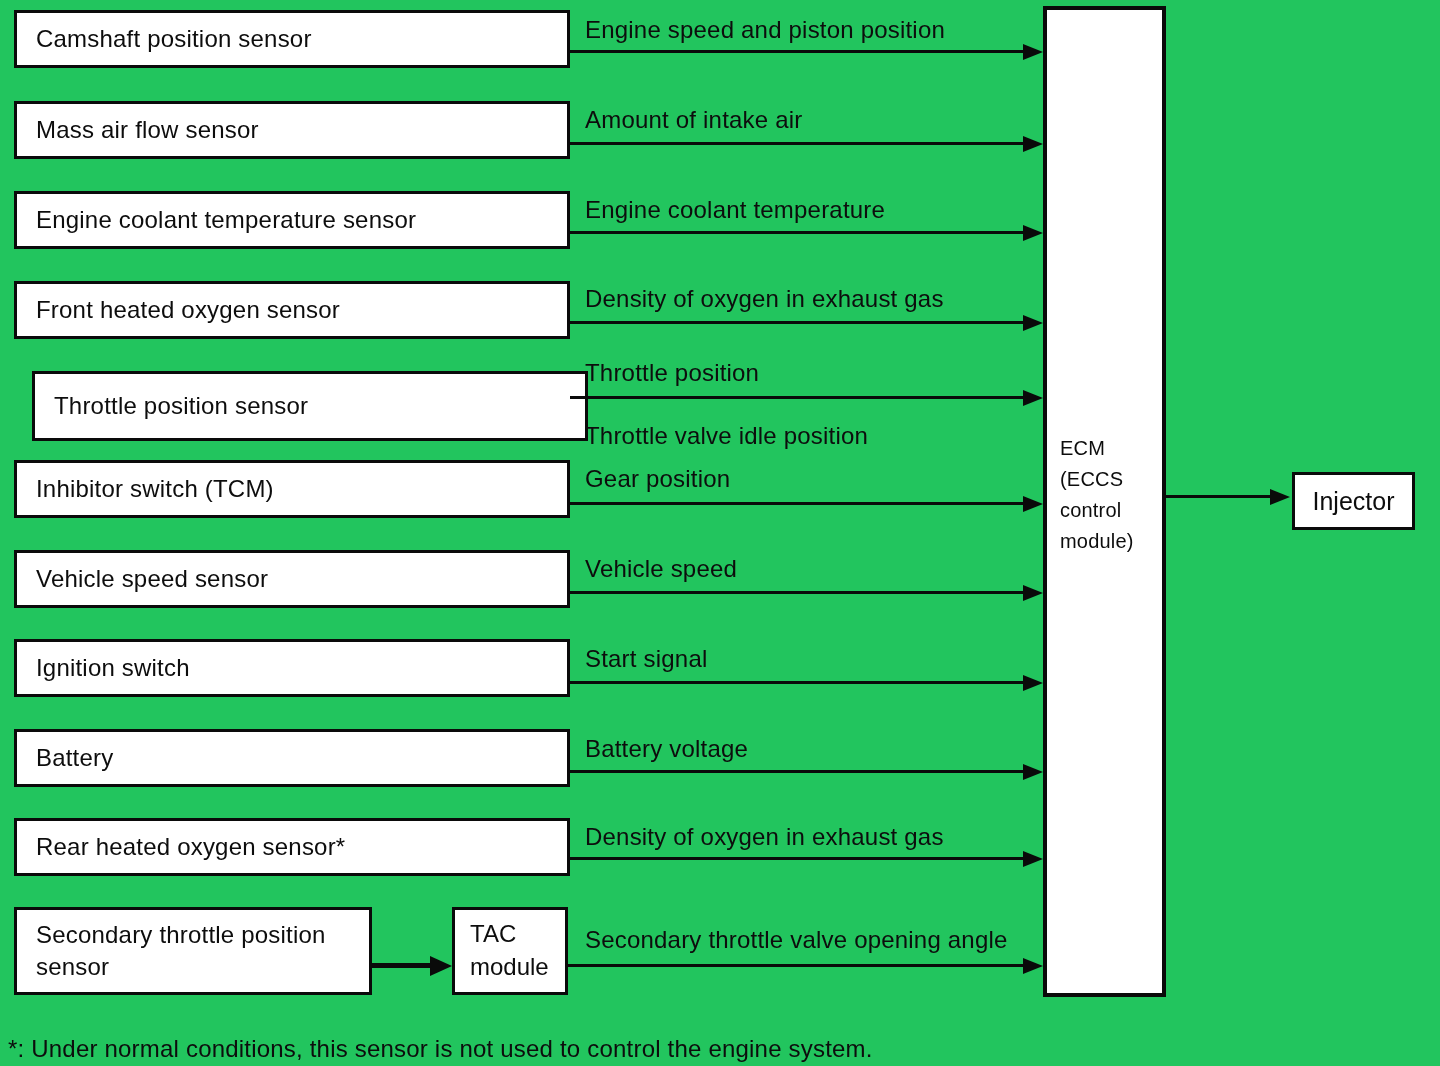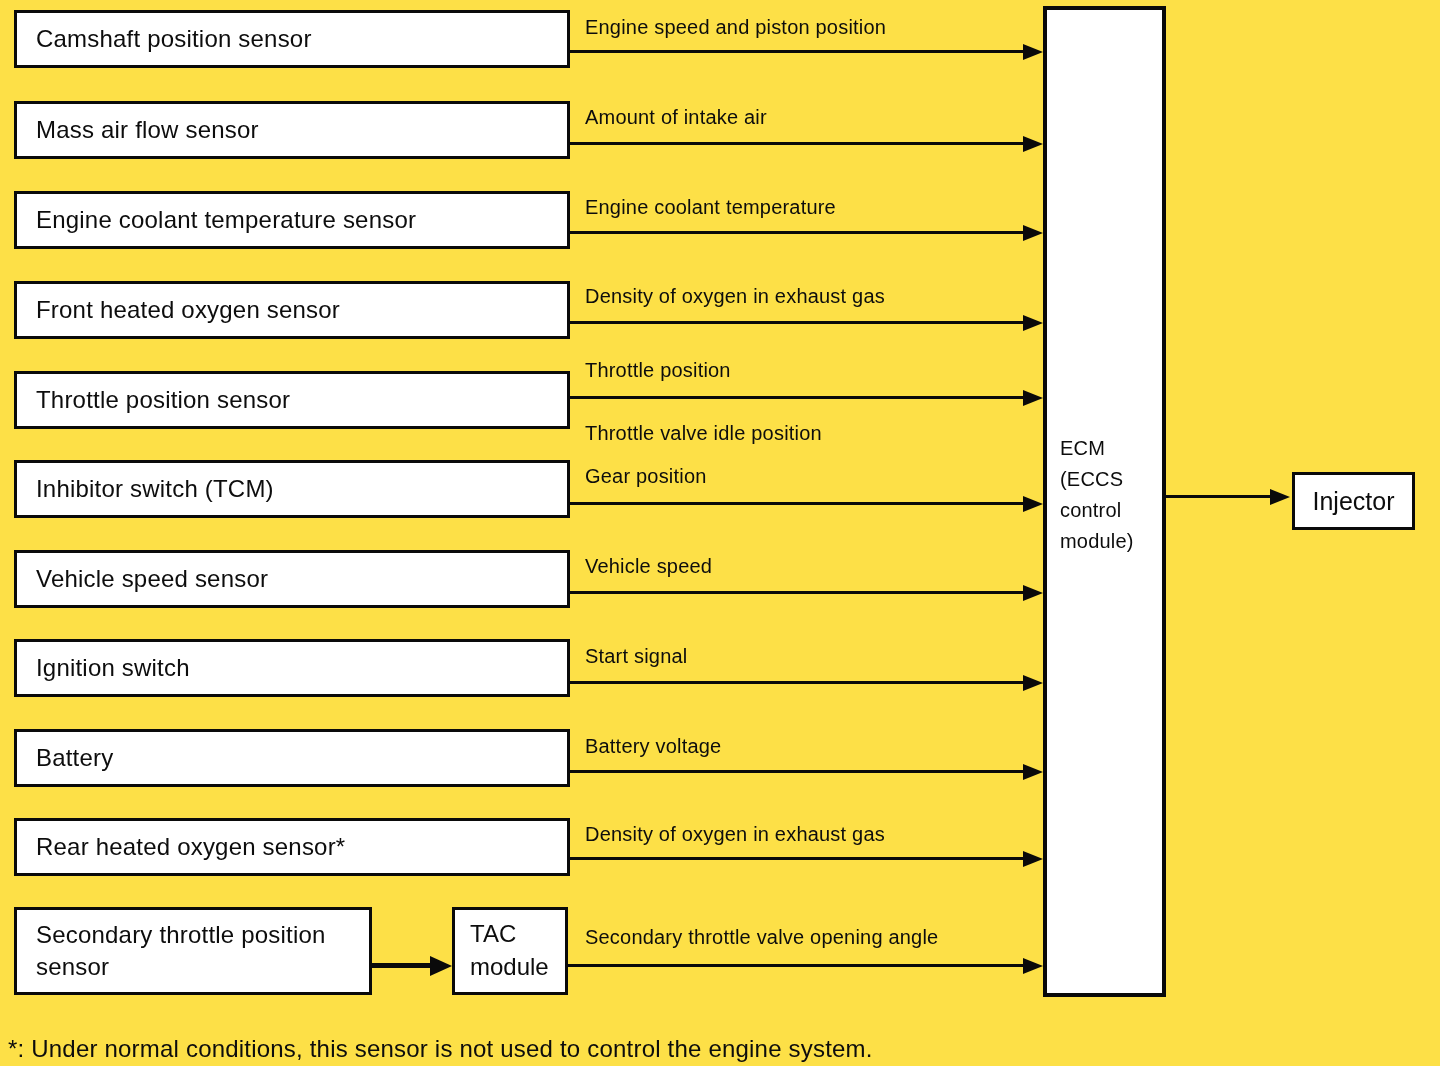--- a/index.html
+++ b/index.html
@@ -1,40 +1,40 @@
 <!DOCTYPE html>
 <html><head>
 <meta charset="utf-8">
 <style>
   html,body{margin:0;padding:0;background:#ffffff;}
   #page{
     position:relative;
     width:1440px;height:1066px;
-    background:#fde047;
+    background:#22c55e;
     font-family:"Liberation Sans", sans-serif;
     color:#0d0d0d;
     overflow:hidden;
   }
   .sbox{
     position:absolute;
     border:3px solid #0a0a0a;
     background:#ffffff;
     display:flex;
     align-items:center;
     box-sizing:border-box;
   }
   .sbox .lbl{
     padding-left:19px;
     font-size:24px;
     line-height:30px;
     letter-spacing:0.2px;
   }
   .sig-label{
     position:absolute;
-    font-size:20px;
+    font-size:24px;
     letter-spacing:0.2px;
     white-space:nowrap;
   }
   .hline{
     position:absolute;
     height:3px;
     background:#0a0a0a;
   }
   .hline.thick{height:5px;}
   .ahead{
@@ -109,21 +109,21 @@
   <div class="hline" style="left:570px;top:231px;width:455px"></div>
   <div class="ahead" style="left:1023px;top:225px"></div>
 
   <div class="sbox" style="left:14px;top:281px;width:556px;height:58px">
     <span class="lbl">Front heated oxygen sensor</span>
   </div>
   <div class="sig-label" style="left:585px;top:285px">Density of oxygen in exhaust gas</div>
   <div class="hline" style="left:570px;top:321px;width:455px"></div>
   <div class="ahead" style="left:1023px;top:315px"></div>
 
-  <div class="sbox" style="left:14px;top:371px;width:556px;height:58px">
+  <div class="sbox" style="left:32px;top:371px;width:556px;height:70px">
     <span class="lbl">Throttle position sensor</span>
   </div>
   <div class="sig-label" style="left:585px;top:359px">Throttle position</div>
   <div class="hline" style="left:570px;top:396px;width:455px"></div>
   <div class="ahead" style="left:1023px;top:390px"></div>
   <div class="sig-label" style="left:585px;top:422px">Throttle valve idle position</div>
 
   <div class="sbox" style="left:14px;top:460px;width:556px;height:58px">
     <span class="lbl">Inhibitor switch (TCM)</span>
   </div>

